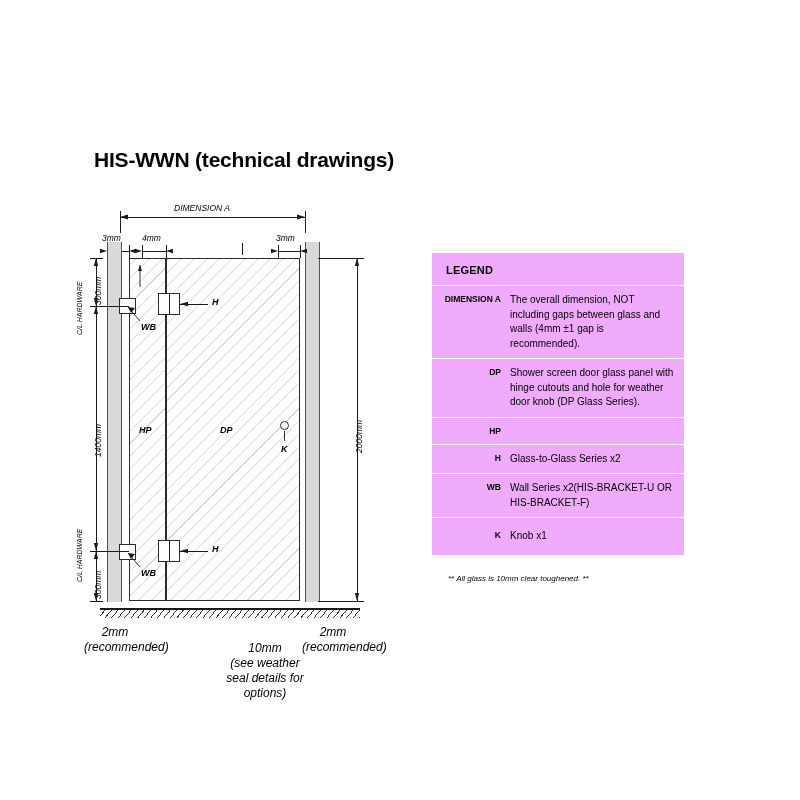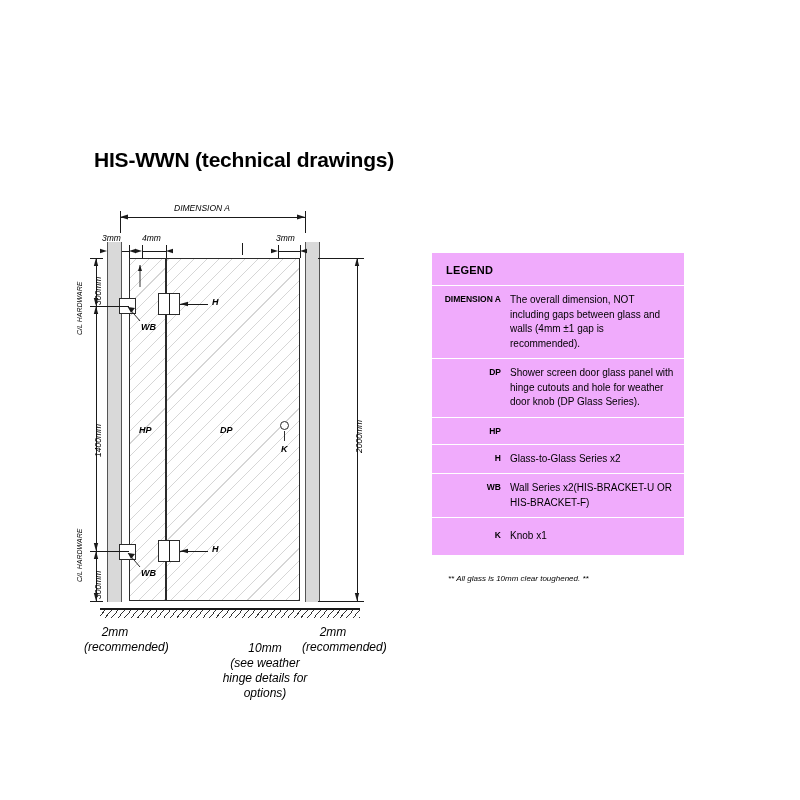--- a/index.html
+++ b/index.html
@@ -269,21 +269,21 @@
 
   <div class="thin-line hline" style="left:60px; top:413px; width:260px; height:2px;"></div>
   <div class="ground-hatch" style="left:60px; top:415px; width:260px; height:8px;"></div>
 
   <div class="lbl-sm" style="left:44px; top:430px; width:62px;">
     <span>2mm</span><br>
     <span>(recommended)</span>
   </div>
   <div class="lbl-sm" style="left:142px; top:446px; width:94px; white-space:normal;margin-left:36px;">
     <span>10mm</span><br>
-    <span>(see weather hinge details for options)</span>
+    <span>(see weather seal details for options)</span>
   </div>
   <div class="lbl-sm" style="left:262px; top:430px; width:62px;">
     <span>2mm</span><br>
     <span>(recommended)</span>
   </div>
 
   <svg id="arrows" viewBox="0 0 380 480">
     <g fill="#1a1a1a" stroke="none">
 
       <polygon points="80,22 88,19.5 88,24.5"></polygon>

